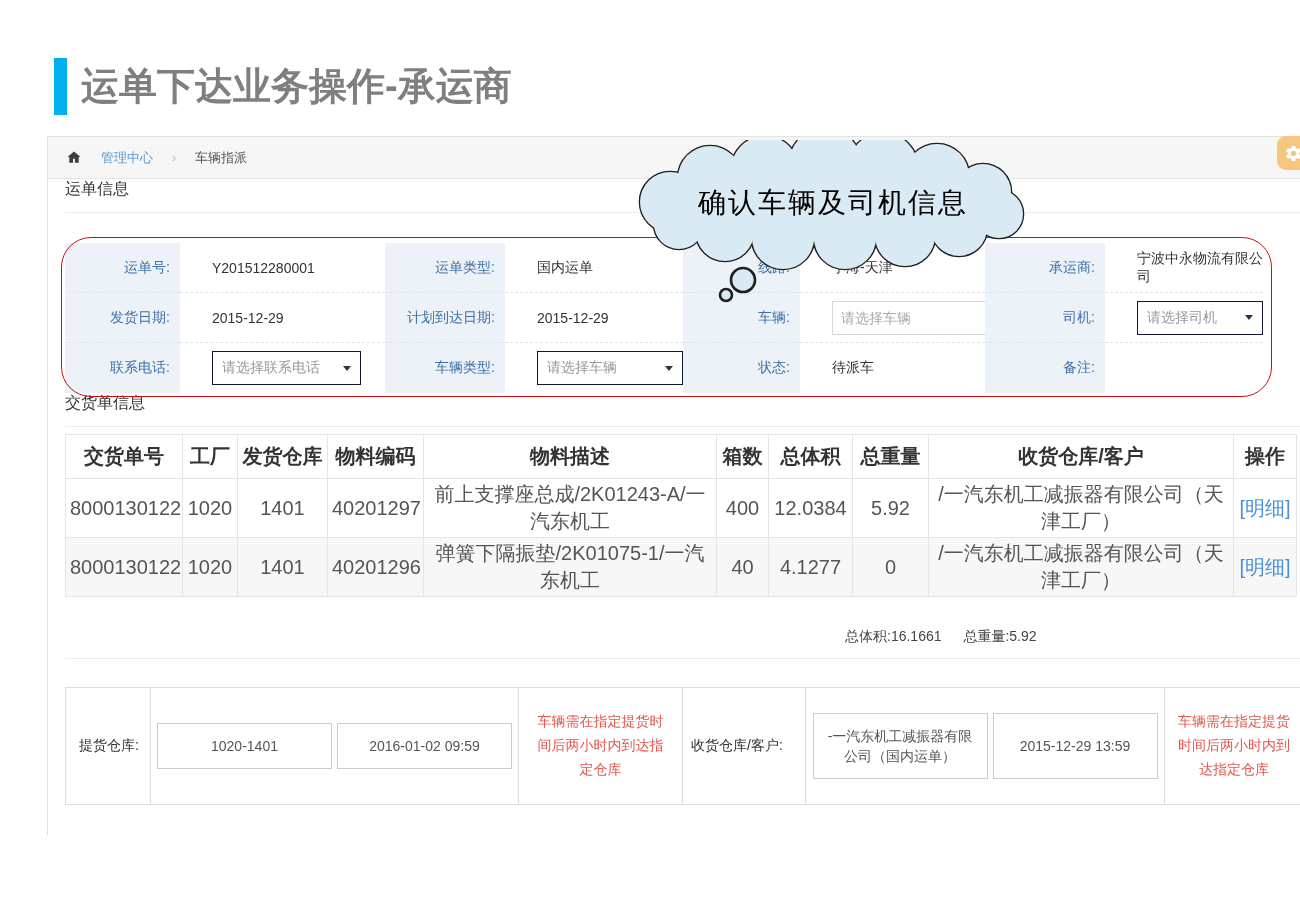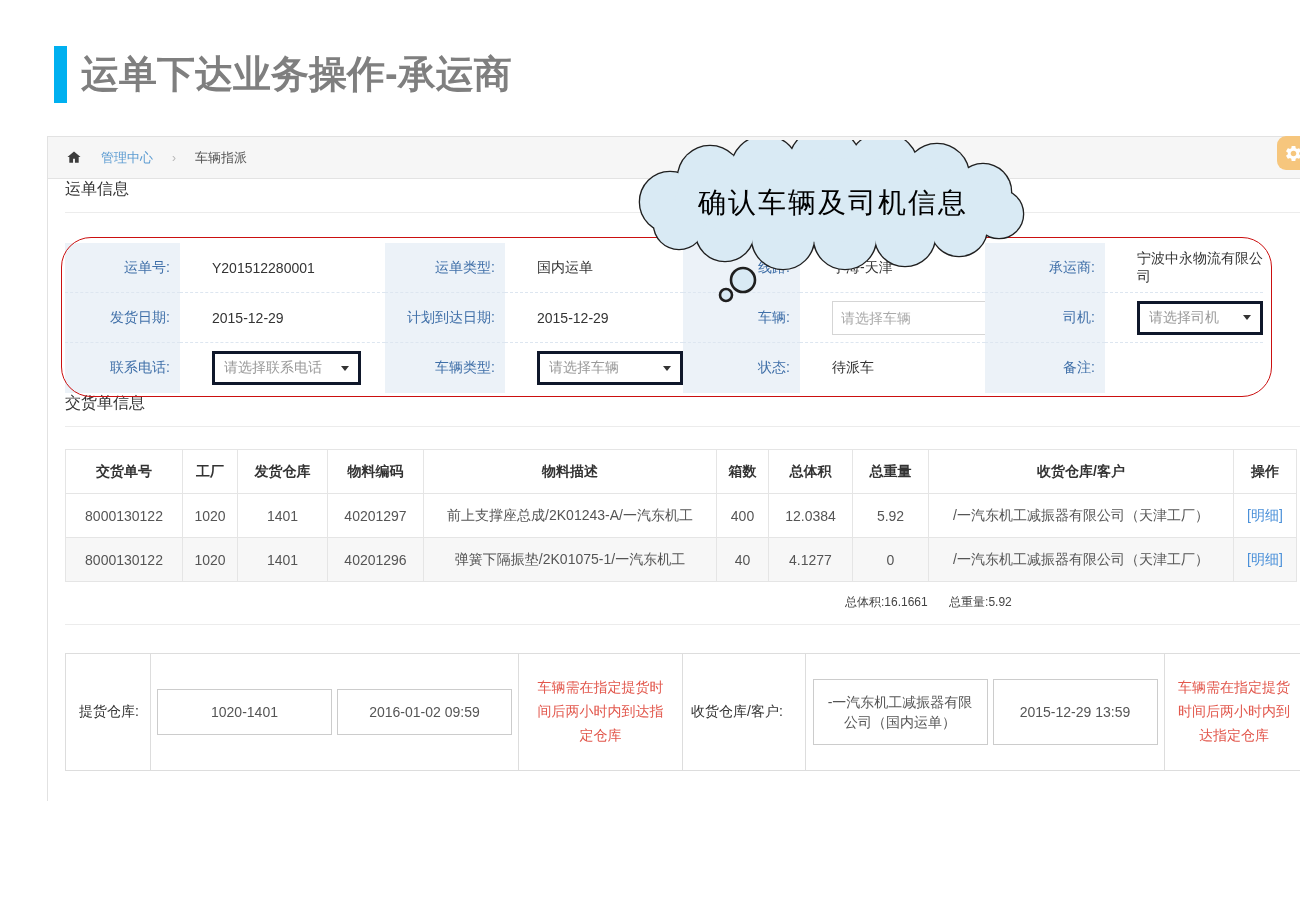--- a/index.html
+++ b/index.html
@@ -3,21 +3,21 @@
 <meta charset="utf-8">
 <style>
   * { box-sizing: border-box; }
   html,body { margin:0; padding:0; background:#fff; }
   .page {
     position:relative; width:1300px; height:900px; overflow:hidden;
     background:#fff; font-family:"Liberation Sans","DejaVu Sans",sans-serif; color:#333;
   }
 
   
-  .page-title { position:absolute; top:46px; left:35px; display:flex; align-items:center;padding-left:19px; }
+  .page-title { position:absolute; top:58px; left:35px; display:flex; align-items:center;padding-left:19px; }
   .accent-bar { width:13px; height:57px; background:#00b0f0; margin-right:14px; }
   .page-title h1 { margin:0; font-size:38px; font-weight:bold; color:#7f7f7f; line-height:57px; white-space:nowrap; }
 
   
   .panel {
     position:absolute; left:47px; top:136px; width:1253px;
     border-left:1px solid #e2e2e2; border-top:1px solid #e2e2e2; background:#fff;
   }
   .breadcrumb-bar {
     height:42px; background:#f6f6f6; border-bottom:1px solid #e3e3e3;
@@ -44,37 +44,37 @@
     grid-auto-rows:50px; font-size:14px;
   }
   .f-label {
     background:#ecf2f8; color:#3f6fa8; display:flex; align-items:center;
     justify-content:flex-end; padding-right:10px; white-space:nowrap;
   }
   .f-value { display:flex; align-items:center; padding-left:32px; color:#333; background:#fff; }
   .sep-b { border-bottom:1px dashed #dde6f0; }
 
   .sel {
-    height:34px; border:3px solid #0f172a; background:#fff; display:flex;
+    height:34px; border:1px solid #0f172a; background:#fff; display:flex;
     align-items:center; justify-content:space-between; padding:0 9px;
     color:#999; font-size:14px; cursor:pointer;
   }
   .sel .tri { width:0; height:0; border-left:4px solid transparent; border-right:4px solid transparent; border-top:5px solid #333; margin-left:8px; }
   .txt-input { width:165px; height:34px; border:1px solid #d5d5d5; padding:0 8px; font-size:14px; color:#333; font-family:inherit; }
   .txt-input::placeholder { color:#aaa; }
 
   
-  .delivery-table { margin-top:22px; border-collapse:collapse; width:1231px; font-size:14px; table-layout:fixed; }
+  .delivery-table { margin-top:7px; border-collapse:collapse; width:1231px; font-size:20px; table-layout:fixed; }
   .delivery-table th, .delivery-table td { border:1px solid #e5e5e5; height:44px; text-align:center; padding:2px 4px; }
   .delivery-table th { color:#333; font-weight:bold; background:#fff; }
   .delivery-table td { color:#555; }
   .delivery-table tbody tr:nth-child(even) { background:#f7f7f7; }
   .detail-link { color:#4a90d9; text-decoration:none; }
 
-  .totals-line { margin-top:12px; padding-left:780px; font-size:12px; color:#444; height:18px; white-space:nowrap; }
+  .totals-line { margin-top:31px; padding-left:780px; font-size:14px; color:#444; height:18px; white-space:nowrap; }
   .totals-line span { margin-right:18px; }
   .wh-title { margin-top:0px; }
 
   
   .wh-grid {
     margin-top:28px; display:grid; width:1235px;
     grid-template-columns:85px 368px 164px 123px 359px 136px;
     border:1px solid #ddd; border-right:none; min-height:118px; font-size:14px;
   }
   .wh-cell { border-right:1px solid #ddd; display:flex; align-items:center; justify-content:center; padding:8px 4px; }

